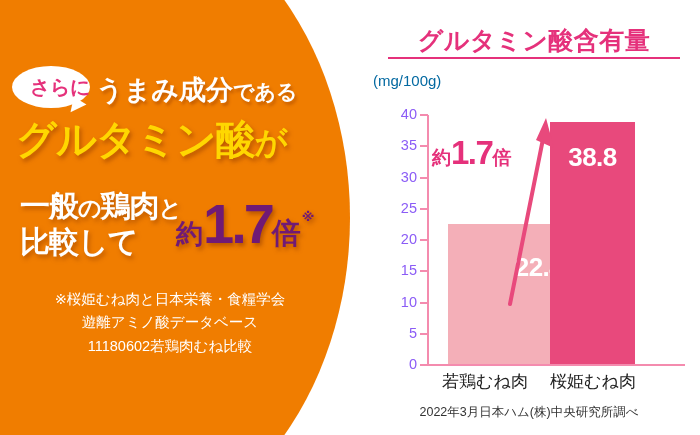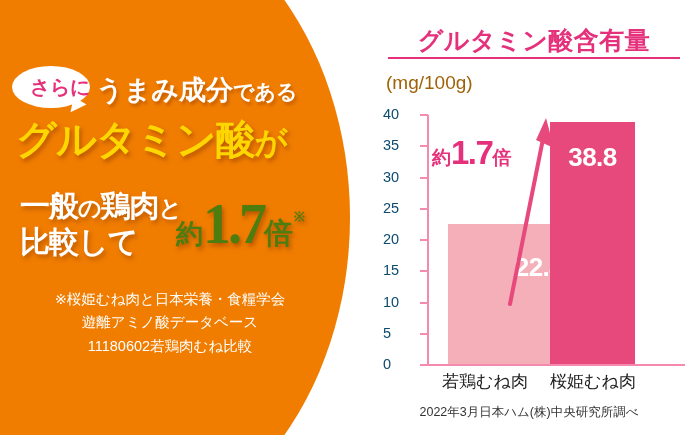--- a/index.html
+++ b/index.html
@@ -121,25 +121,24 @@
     color: #ffffff;
     font-size: 30px;
     font-weight: bold;
     letter-spacing: -1px;
     text-shadow: 2px 3px 4px rgba(140,55,0,0.5);
   }
 
   .hl-ratio {
     left: 176px;
     top: 196px;
-    color: #4d7c0f;
+    color: #701a75;
     font-weight: bold;
     text-shadow: 2px 3px 4px rgba(140,55,0,0.55);
     line-height: 1;
-    font-family: Liberation Serif, serif;
   }
   .hl-ratio .yaku { font-size: 27px; }
   .hl-ratio .num  { font-size: 56px; letter-spacing: -3px; }
   .hl-ratio .bai  { font-size: 29px; }
   .hl-ratio .aster {
     font-size: 13px;
     vertical-align: super;
     position: relative;
     top: -16px;
     left: 1px;
@@ -182,24 +181,24 @@
   .chart-title-rule {
     position: absolute;
     left: 18px;
     top: 57px;
     width: 292px;
     height: 2px;
     background: #E5317B;
   }
   .unit-label {
     position: absolute;
-    left: 16px;
+    left: 3px;
     top: 72px;
-    color: #a16207;
-    font-size: 19px;
+    color: #0369a1;
+    font-size: 15px;
   }
 
   
   .plot {
     position: absolute;
     left: 0;
     top: 0;
     width: 330px;
     height: 435px;
   }
@@ -223,22 +222,22 @@
     position: absolute;
     left: 50px;
     width: 8px;
     height: 2px;
     background: #F48BAE;
   }
   .tick-label {
     position: absolute;
     right: 283px;
     width: 34px;
-    text-align: left;
-    color: #0c4a6e;
+    text-align: right;
+    color: #8b5cf6;
     font-size: 14.5px;
     line-height: 1;
   }
 
   .bar {
     position: absolute;
     bottom: 71px;
   }
   .bar-light {
     left: 78px;

